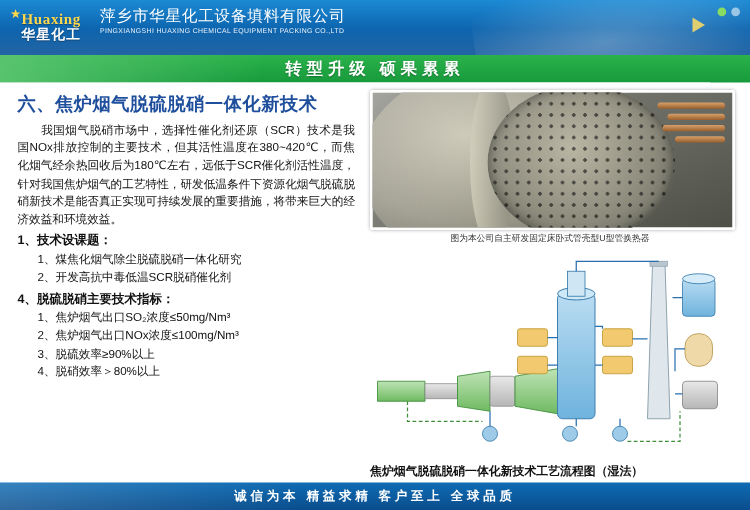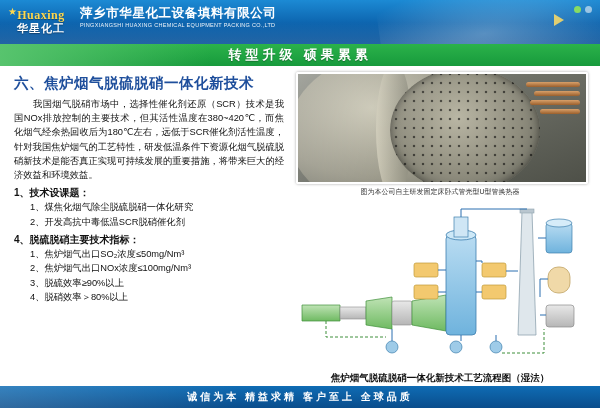--- a/index.html
+++ b/index.html
@@ -37,21 +37,21 @@
   .logo-cn{
     color:#ffffff;font-size:11px;font-weight:bold;line-height:13px;
     letter-spacing:1px;text-shadow:0 1px 1px rgba(0,0,0,.35);
   }
   .logo-star{
     position:absolute;left:2px;top:4px;color:#ffd84d;font-size:10px;
   }
   .company{
     position:absolute;left:80px;top:6px;color:#ffffff;
   }
-  .company-cn{font-size:12.5px;font-weight:bold;letter-spacing:.6px;line-height:15px;}
+  .company-cn{font-size:12.5px;font-weight:normal;letter-spacing:.6px;line-height:15px;}
   .company-en{font-size:5.5px;letter-spacing:.3px;line-height:9px;opacity:.92;}
   .banner-dots{position:absolute;right:8px;top:6px;display:flex;gap:4px;}
   .dot{width:7px;height:7px;border-radius:50%;background:rgba(255,255,255,.55);}
   .dot.g{background:#7ed957;}
   .banner-tri{
     position:absolute;right:36px;top:14px;width:0;height:0;
     border-left:10px solid #ffd84d;border-top:6px solid transparent;border-bottom:6px solid transparent;
     opacity:.85;
   }
 
@@ -131,21 +131,21 @@
   .photo-cap{
     width:288px;text-align:center;font-size:7px;color:#333;margin-top:3px;line-height:10px;
   }
 
   
   .flow{
     position:relative;width:288px;height:168px;margin-top:4px;background:#ffffff;
   }
   .flow svg{position:absolute;left:0;top:0;}
   .flow-cap{
-    width:288px;text-align:center;font-size:9.5px;color:#111;font-weight:bold;
+    width:288px;text-align:left;font-size:9.5px;color:#111;font-weight:bold;
     margin-top:2px;line-height:13px;
   }
 
   
   .footer{
     position:absolute;left:0;top:386px;width:600px;height:22px;
     background:linear-gradient(180deg,#0f6cb4 0%,#0a4d8c 100%);
     display:flex;align-items:center;justify-content:center;
   }
   .footer-text{

